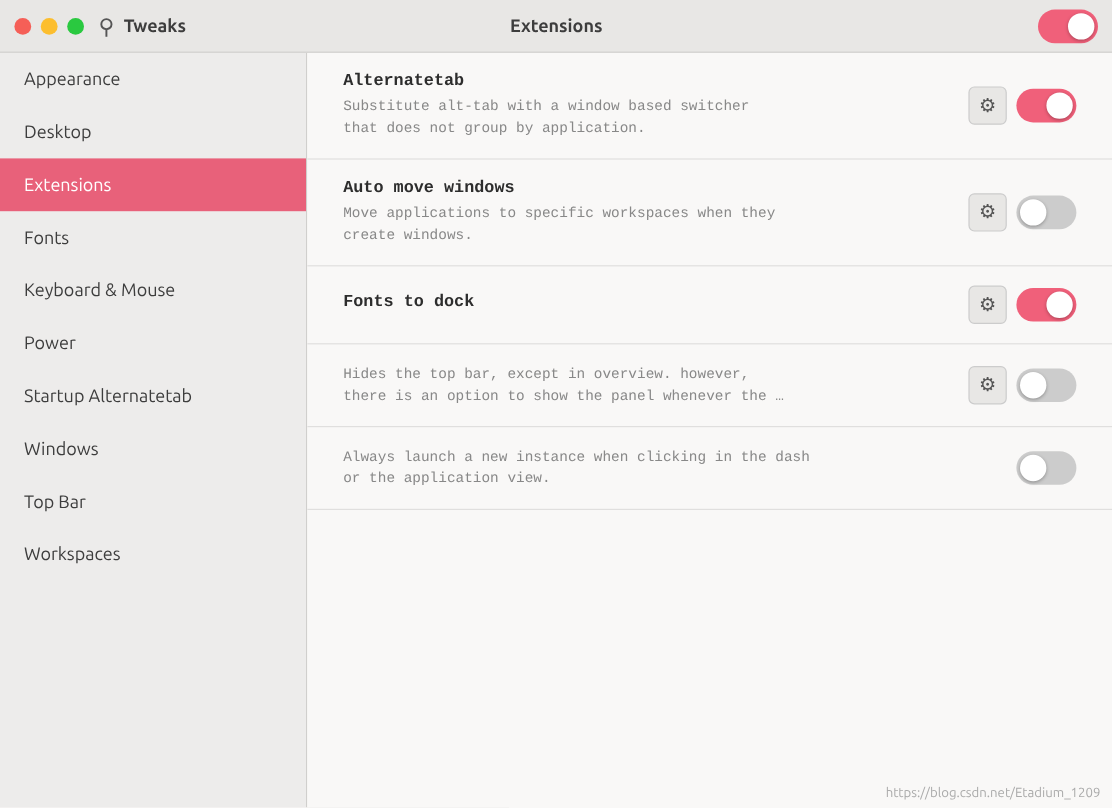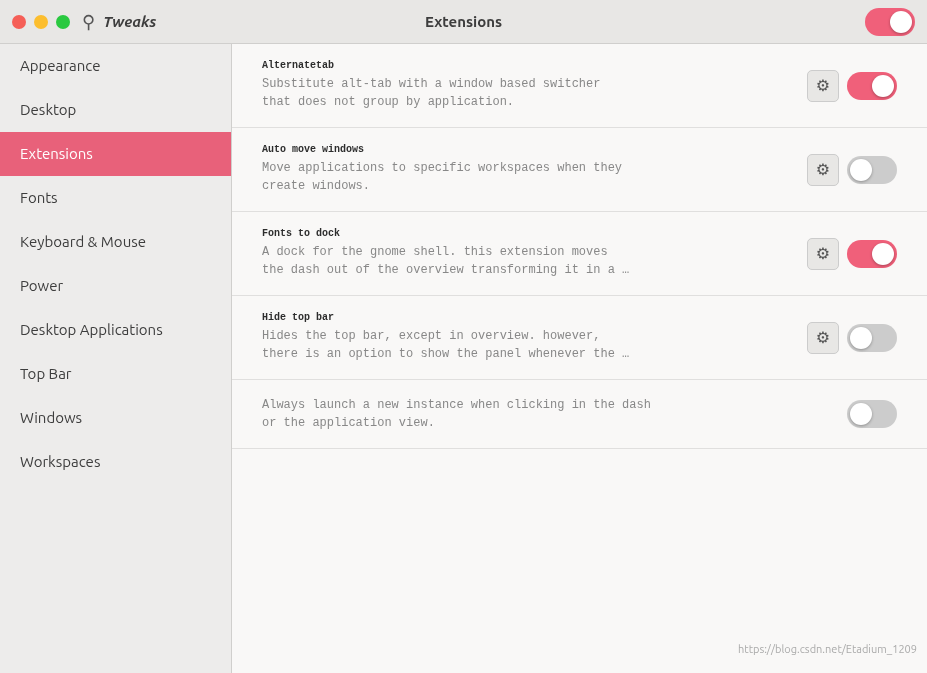--- a/index.html
+++ b/index.html
@@ -45,21 +45,20 @@
       color: #555;
       font-size: 18px;
       margin-right: 8px;
     }
     .app-title {
       font-size: 15px;
       font-weight: 600;
       color: #3d3d3d;
       flex: 1;
       text-align: left;
-      font-style: italic;
     }
     .page-title {
       font-size: 15px;
       font-weight: 600;
       color: #3d3d3d;
       position: absolute;
       left: 50%;
       transform: translateX(-50%);
     }
     .header-toggle {
@@ -69,21 +68,21 @@
 
     
     .main-container {
       display: flex;
       flex: 1;
       overflow: hidden;
     }
 
     
     .sidebar {
-      width: 232px;
+      width: 256px;
       background: #edeceb;
       border-right: 1px solid #d0cfcd;
       flex-shrink: 0;
       overflow-y: auto;
     }
     .sidebar-item {
       padding: 13px 20px;
       font-size: 15px;
       color: #3d3d3d;
       cursor: pointer;
@@ -106,21 +105,21 @@
       padding: 16px 30px;
       border-bottom: 1px solid #e0dfde;
       display: flex;
       align-items: center;
       gap: 12px;
     }
     .extension-text {
       flex: 1;
     }
     .extension-title {
-      font-size: 10px;
+      font-size: 14px;
       font-weight: 700;
       color: #2d2d2d;
       font-family: 'Courier New', monospace;
       margin-bottom: 4px;
     }
     .extension-desc {
       font-size: 12px;
       color: #888;
       font-family: Liberation Mono, monospace;
       line-height: 1.5;
@@ -176,21 +175,21 @@
     .toggle.on .toggle-knob {
       left: 25px;
     }
     .toggle.off .toggle-knob {
       left: 3px;
     }
 
     
     .footer-watermark {
       position: fixed;
-      bottom: 18px;
+      bottom: 6px;
       right: 10px;
       font-size: 11px;
       color: #aaa;
     }
 
     
     .header-global-toggle {
       position: relative;
       width: 50px;
       height: 28px;
@@ -232,23 +231,23 @@
 
 <div class="main-container">
 
   <div class="sidebar">
     <div class="sidebar-item">Appearance</div>
     <div class="sidebar-item">Desktop</div>
     <div class="sidebar-item active">Extensions</div>
     <div class="sidebar-item">Fonts</div>
     <div class="sidebar-item">Keyboard &amp; Mouse</div>
     <div class="sidebar-item">Power</div>
-    <div class="sidebar-item">Desktop Applications</div>
+    <div class="sidebar-item">Startup Alternatetab</div>
+    <div class="sidebar-item">Windows</div>
     <div class="sidebar-item">Top Bar</div>
-    <div class="sidebar-item">Windows</div>
     <div class="sidebar-item">Workspaces</div>
   </div>
 
   <div class="content">
 
     <div class="extension-item">
       <div class="extension-text">
         <div class="extension-title">Alternatetab</div>
         <div class="extension-desc">Substitute alt-tab with a window based switcher<br>that does not group by application.</div>
       </div>
@@ -274,35 +273,33 @@
         </button>
         <div class="toggle off">
           <div class="toggle-knob"></div>
         </div>
       </div>
     </div>
 
     <div class="extension-item">
       <div class="extension-text">
         <div class="extension-title">Fonts to dock</div>
-        <div class="extension-desc">A dock for the gnome shell. this extension moves<br>the dash out of the overview transforming it in a …</div>
       </div>
       <div class="extension-controls">
         <button class="gear-btn">
           <span>⚙</span>
         </button>
         <div class="toggle on">
           <div class="toggle-knob"></div>
         </div>
       </div>
     </div>
 
     <div class="extension-item">
       <div class="extension-text">
-        <div class="extension-title">Hide top bar</div>
         <div class="extension-desc">Hides the top bar, except in overview. however,<br>there is an option to show the panel whenever the …</div>
       </div>
       <div class="extension-controls">
         <button class="gear-btn">
           <span>⚙</span>
         </button>
         <div class="toggle off">
           <div class="toggle-knob"></div>
         </div>
       </div>

